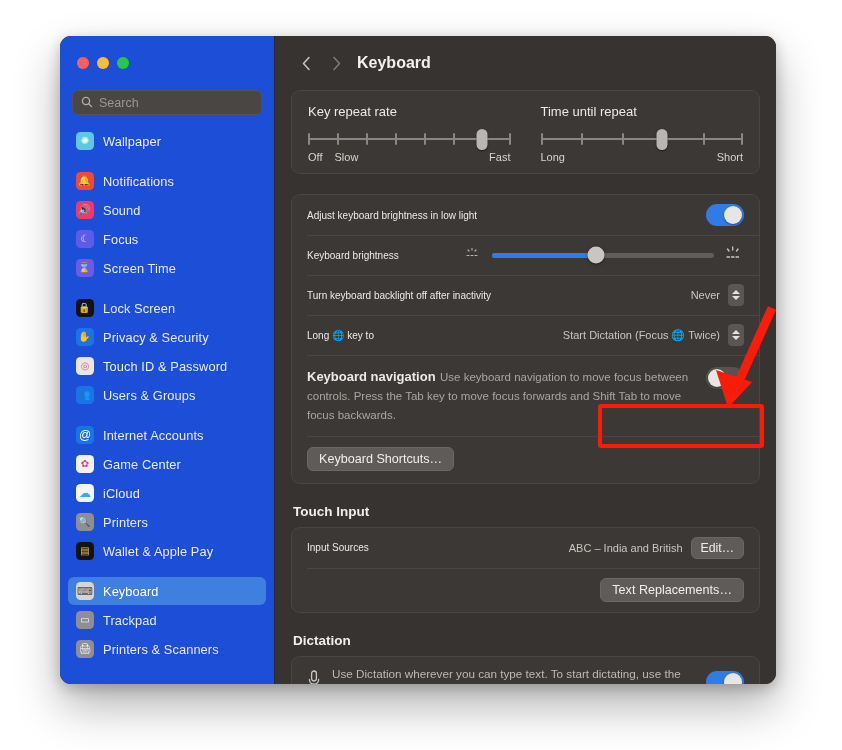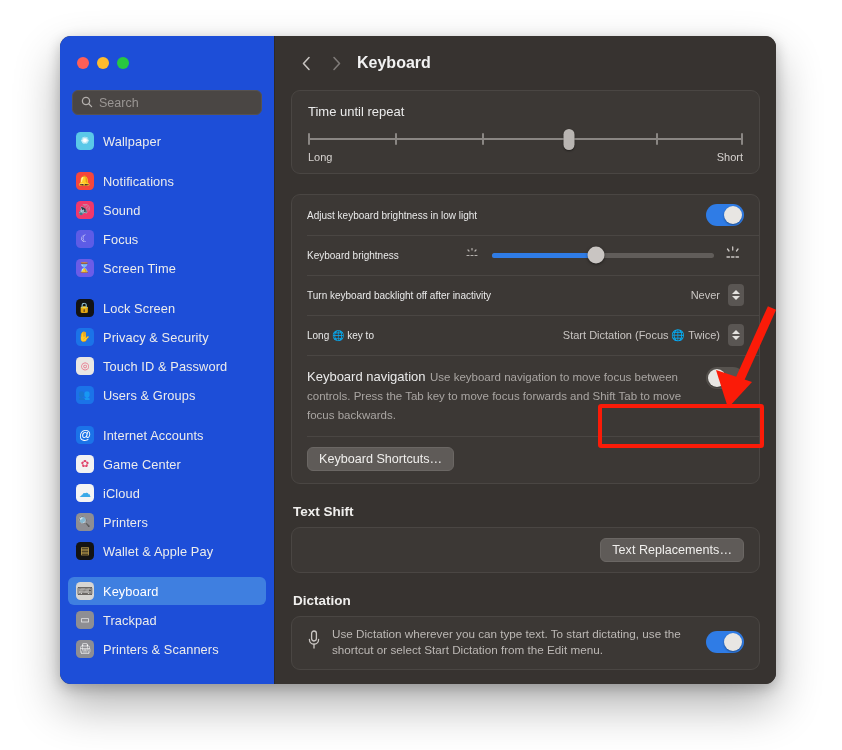--- a/index.html
+++ b/index.html
@@ -133,21 +133,21 @@
     width: 16px; height: 22px; border-radius: 4px; background: #5a5653;
     display: flex; flex-direction: column; align-items: center; justify-content: center; gap: 2px; flex: none;
   }
   .stepper i { display: block; width: 0; height: 0; border-left: 4px solid transparent; border-right: 4px solid transparent; }
   .stepper i.up { border-bottom: 4px solid #e4e2df; }
   .stepper i.dn { border-top: 4px solid #e4e2df; }
 
   
   .knav { padding: 11px 15px 12px 15px; display: flex; align-items: flex-start; }
   .knav-text { flex: 1; padding-right: 14px; }
-  .knav-title { font-size: 13px; color: #eaeaea; font-weight: normal; margin-bottom: 3px; }
+  .knav-title { font-size: 13px; color: #eaeaea; font-weight: bold; margin-bottom: 3px; }
   .knav-desc { font-size: 11.5px; color: #a9a5a2; line-height: 1.38; }
   .knav-sep { height: 1px; background: #4a4643; margin: 0 0 0 15px; }
   .btn-row { padding: 10px 15px 12px 15px; display: flex; justify-content: flex-start; }
 
   .btn {
     background: #5f5b58;
     border: 1px solid #6b6764;
     color: #f0efed;
     font-size: 12.6px;
     border-radius: 6px;
@@ -288,20 +288,42 @@
               <polyline points="2,1.5 7.5,7.5 2,13.5" fill="none" stroke="#7e7a77" stroke-width="1.6" stroke-linecap="round" stroke-linejoin="round"></polyline>
             </svg>
         </span>
         <span class="page-title">Keyboard</span>
       </div>
 
       <div class="content">
 
         <div class="card">
           <div class="sliders">
+            <div class="slider-block">
+              <div class="slider-title">Key repeat rate</div>
+              <div class="tickbar">
+                <div class="tickline"></div>
+                <div class="tick" style="left:0%"></div>
+                  <div class="tick" style="left:14.28%"></div>
+                <div class="tick" style="left:28.57%"></div>
+                  <div class="tick" style="left:42.85%"></div>
+                <div class="tick" style="left:57.14%"></div>
+                  <div class="tick" style="left:71.42%"></div>
+                <div class="tick" style="left:85.71%"></div>
+                  <div class="tick" style="right:0"></div>
+                <div class="sthumb" style="left:85.71%"></div>
+              </div>
+              <div class="slider-ends">
+                <span class="left2">
+                  <span>Off</span>
+                  <span>Slow</span>
+                </span>
+                <span>Fast</span>
+              </div>
+            </div>
 
             <div class="slider-block">
               <div class="slider-title">Time until repeat</div>
               <div class="tickbar">
                 <div class="tickline"></div>
                 <div class="tick" style="left:0%"></div>
                   <div class="tick" style="left:20%"></div>
                 <div class="tick" style="left:40%"></div>
                   <div class="tick" style="left:60%"></div>
                 <div class="tick" style="left:80%"></div>
@@ -389,22 +411,27 @@
             <span class="toggle off">
                 <span class="knob"></span>
               </span>
           </div>
           <div class="knav-sep"></div>
           <div class="btn-row">
             <button class="btn">Keyboard Shortcuts…</button>
           </div>
         </div>
 
-        <div class="section-head">Text Shift</div>
+        <div class="section-head">Touch Input</div>
         <div class="card">
+          <div class="row">
+            <span class="row-label">Input Sources</span>
+            <span class="row-value">ABC – India and British</span>
+            <button class="btn small">Edit…</button>
+          </div>
           <div class="row" style="justify-content:flex-end;min-height:44px">
             <button class="btn">Text Replacements…</button>
           </div>
         </div>
 
         <div class="section-head">Dictation</div>
         <div class="card">
           <div class="dict-row">
             <span class="mic">
               <svg width="14" height="22" viewBox="0 0 14 22">

